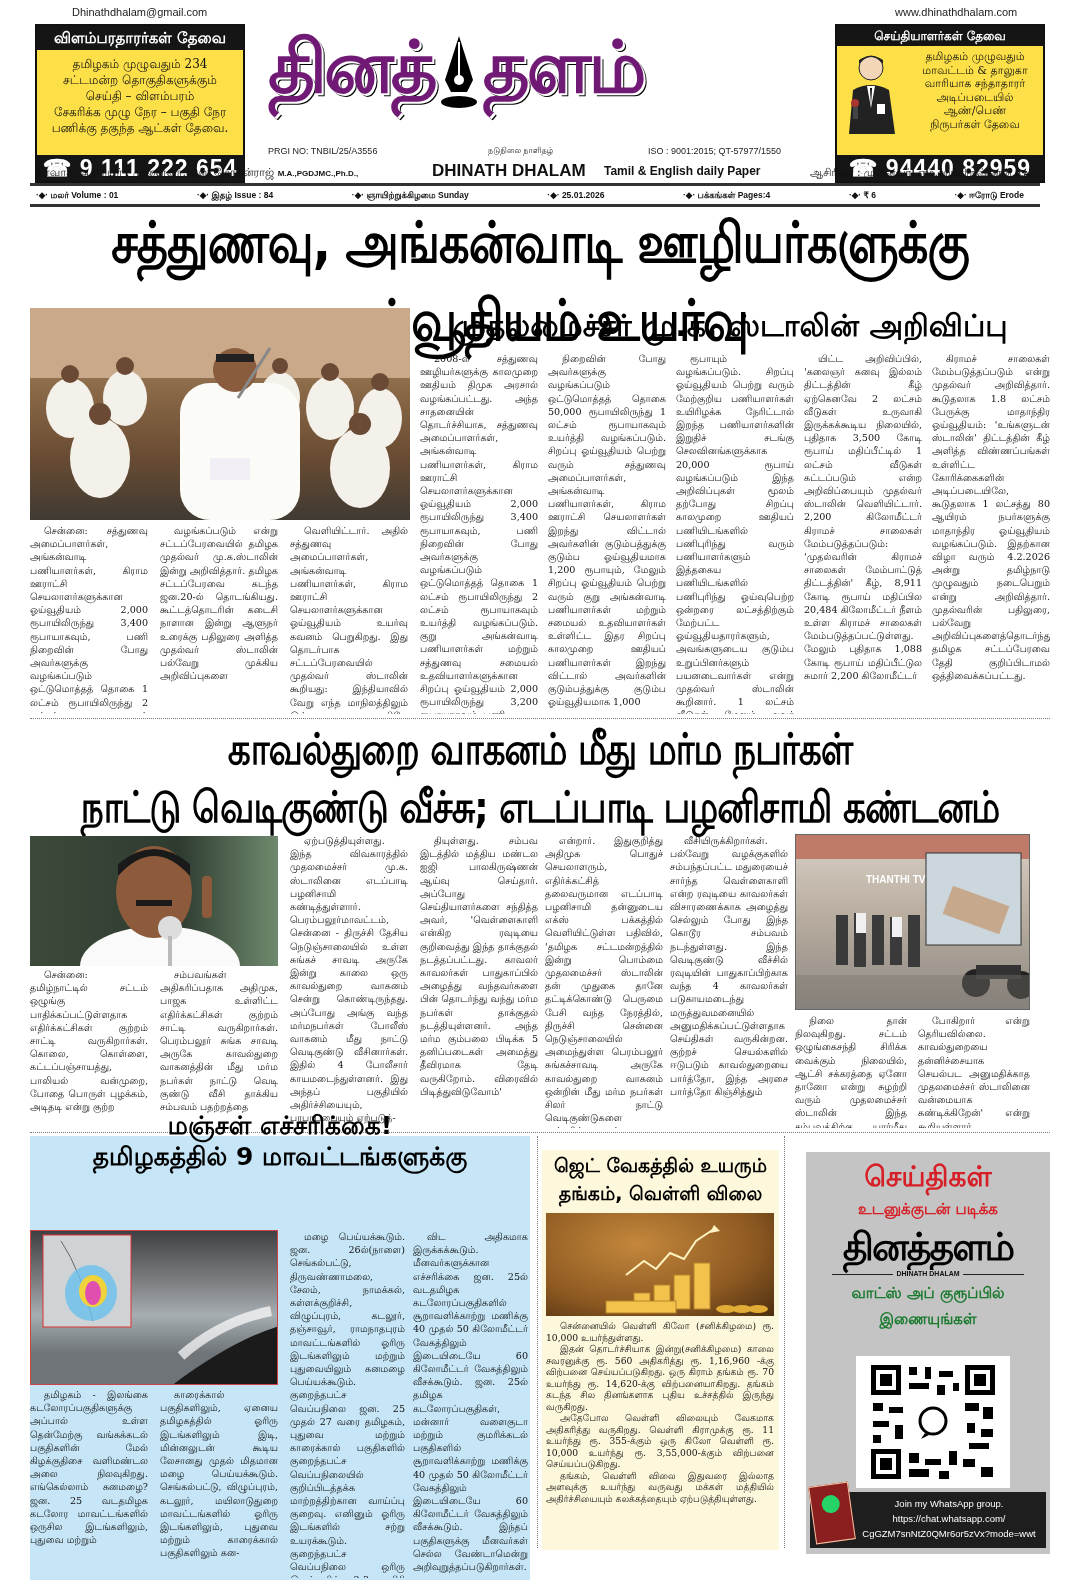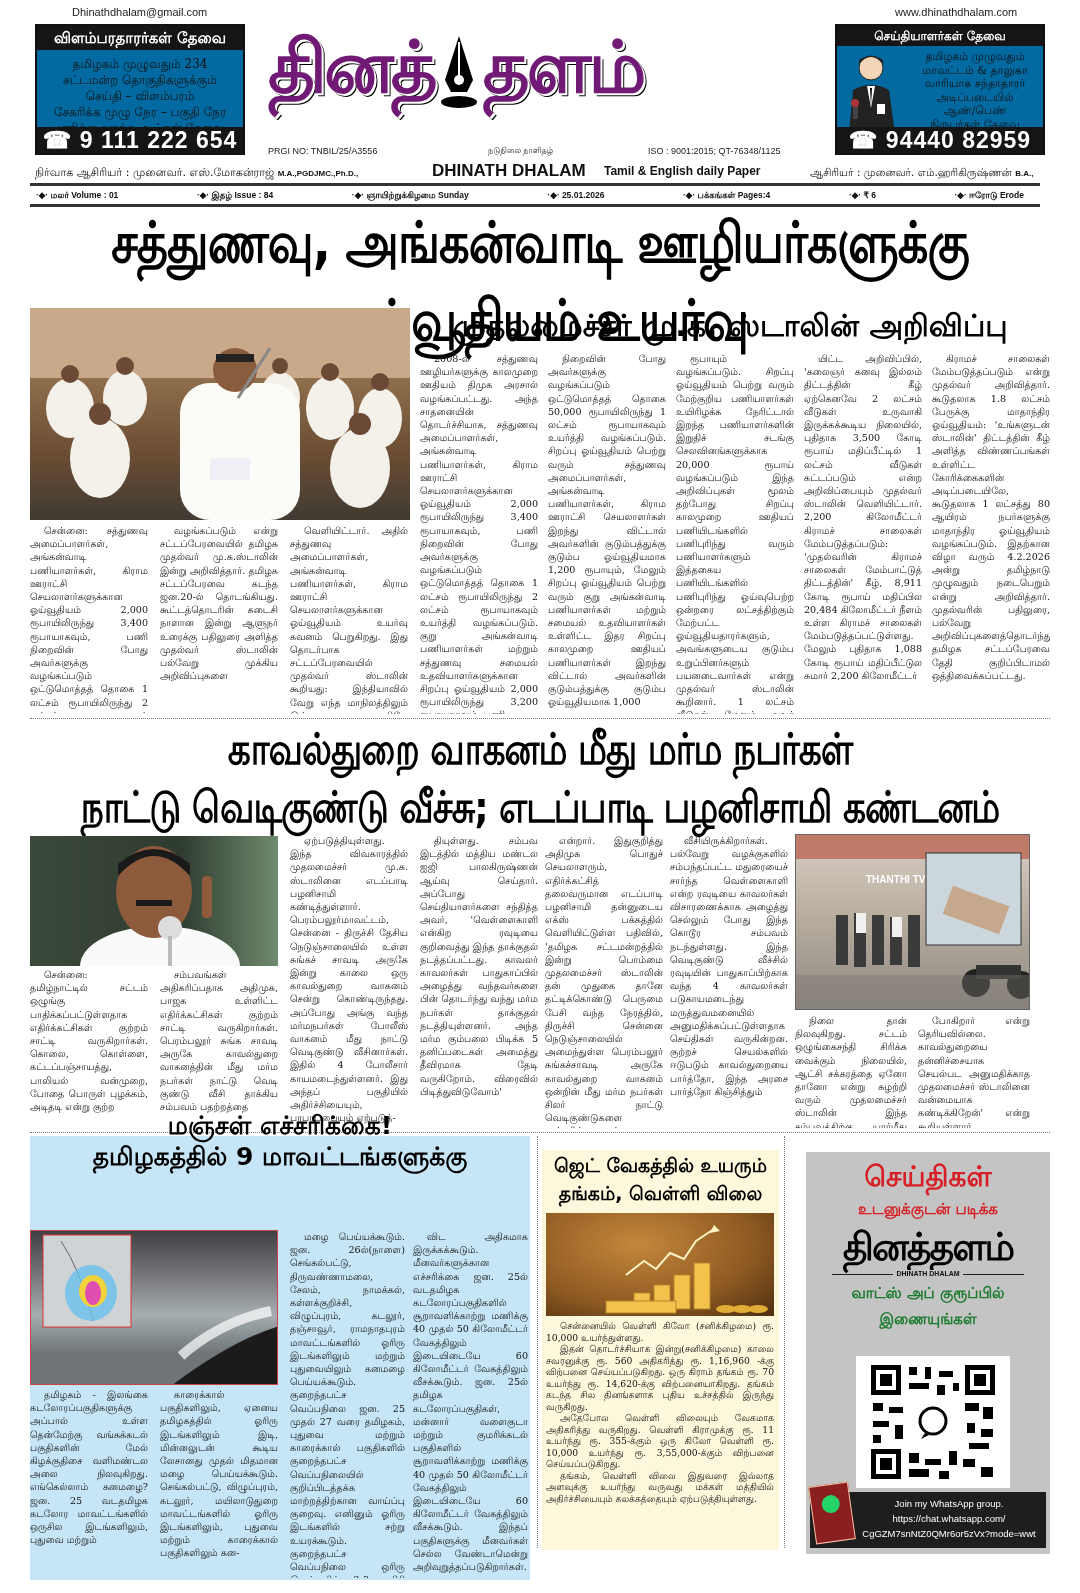--- a/index.html
+++ b/index.html
@@ -3,21 +3,21 @@
 <meta charset="utf-8">
 <style>
   *{box-sizing:border-box;margin:0;padding:0}
   body{width:1080px;height:1593px;background:#fff;font-family:"DejaVu Serif",serif;color:#111;overflow:hidden;position:relative}
   .abs{position:absolute}
   .sans{font-family:"Liberation Sans","DejaVu Sans",sans-serif}
   .serif{font-family:"DejaVu Serif","Liberation Serif",serif}
   
   .email,.web{font-size:11px;top:6px;font-family:"Liberation Sans",sans-serif;color:#222}
   .email{left:72px}.web{left:895px}
-  .adbox{top:24px;height:131px;border:2px solid #111;background:#0369a1}
+  .adbox{top:24px;height:159px;border:2px solid #111;background:#fde047}
   .adbox .hdr{background:#151515;color:#fff;font-weight:bold;text-align:center}
   .adbox .ph{background:#151515;color:#fff;font-family:"Liberation Sans",sans-serif;font-weight:bold;position:absolute;bottom:0;left:0;right:0;text-align:center;letter-spacing:1px}
   .adbox .body{text-align:center;font-size:12px;line-height:16px;color:#111}
   .logo{left:268px;top:18px;width:555px;height:108px;display:flex;align-items:center;font-family:"DejaVu Sans",sans-serif;font-weight:900;font-size:72px;letter-spacing:-3px;color:#701a75;text-shadow:2px 2px 0 #fff,3px 3px 0 #000}
   .pen{display:inline-block;width:40px;height:80px;margin:0 4px;position:relative}
   .meta-row{top:146px;font-size:9px;font-family:"Liberation Sans",sans-serif;color:#222}
   .editor-row{top:166px;font-size:11px}
   .rule{left:30px;right:40px;height:3px;background:#333}
   .infobar{top:187px;left:30px;width:1000px;height:16px;display:flex;justify-content:space-between;font-size:8.5px;font-family:"Liberation Sans",sans-serif;font-weight:bold;align-items:center;padding:0 6px}
   .hl{font-family:"DejaVu Sans",sans-serif;font-weight:900;text-align:center;color:#000;letter-spacing:-1px}
@@ -84,21 +84,21 @@
         <line x1="20" y1="10" x2="20" y2="44" stroke="#fff" stroke-width="2"></line>
         <circle cx="20" cy="48" r="5" fill="#fff"></circle>
         <ellipse cx="20" cy="70" rx="18" ry="6" fill="#000"></ellipse>
       </svg>
   </span>
   <span>தளம்</span>
 </div>
 
 <div class="abs meta-row" style="left:268px">PRGI NO: TNBIL/25/A3556</div>
 <div class="abs meta-row" style="left:488px;font-size:8px">நடுநிலை நாளிதழ்</div>
-<div class="abs meta-row" style="left:648px">ISO : 9001:2015; QT-76348/1125</div>
+<div class="abs meta-row" style="left:648px">ISO : 9001:2015; QT-57977/1550</div>
 
 <div class="abs editor-row" style="left:35px">
   <span>நிர்வாக ஆசிரியர் : முனைவர். எஸ்.மோகன்ராஜ்</span>
   <span class="sans" style="font-size:8px;font-weight:bold">M.A.,PGDJMC.,Ph.D.,</span>
 </div>
 <div class="abs sans" style="left:432px;top:161px;font-size:17px;font-weight:bold">DHINATH DHALAM</div>
 <div class="abs sans" style="left:604px;top:164px;font-size:12px;font-weight:bold">Tamil &amp; English daily Paper</div>
 <div class="abs editor-row" style="left:810px;font-size:10.5px">
   <span>ஆசிரியர் : முனைவர். எம்.ஹரிகிருஷ்ணன்</span>
   <span class="sans" style="font-size:8px;font-weight:bold">B.A.,</span>

